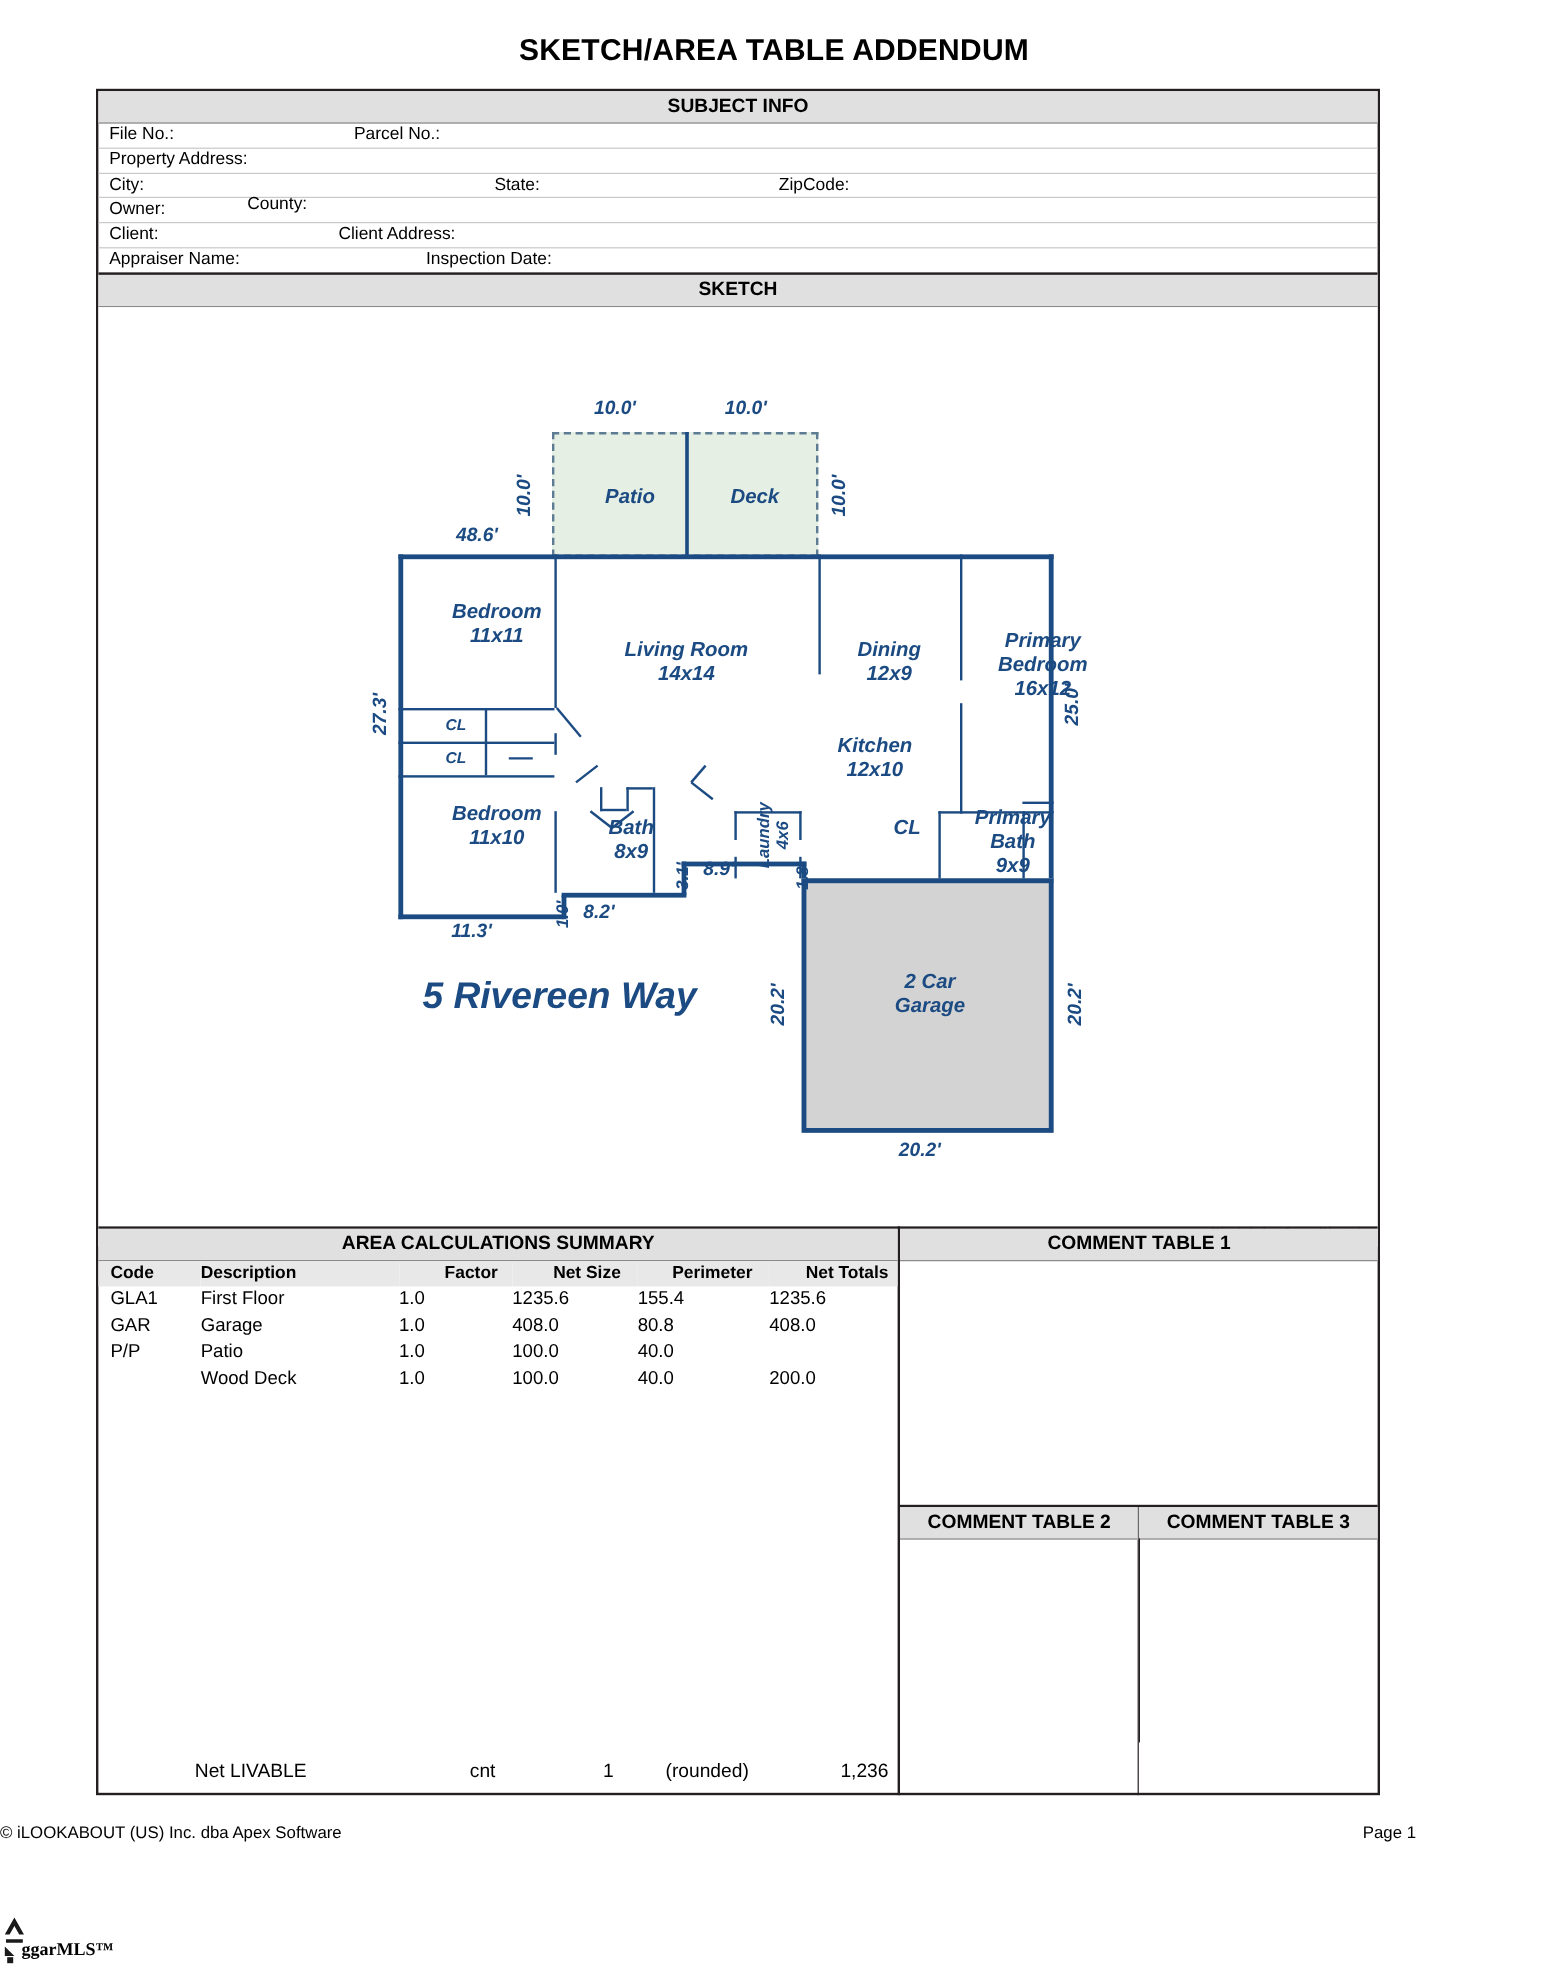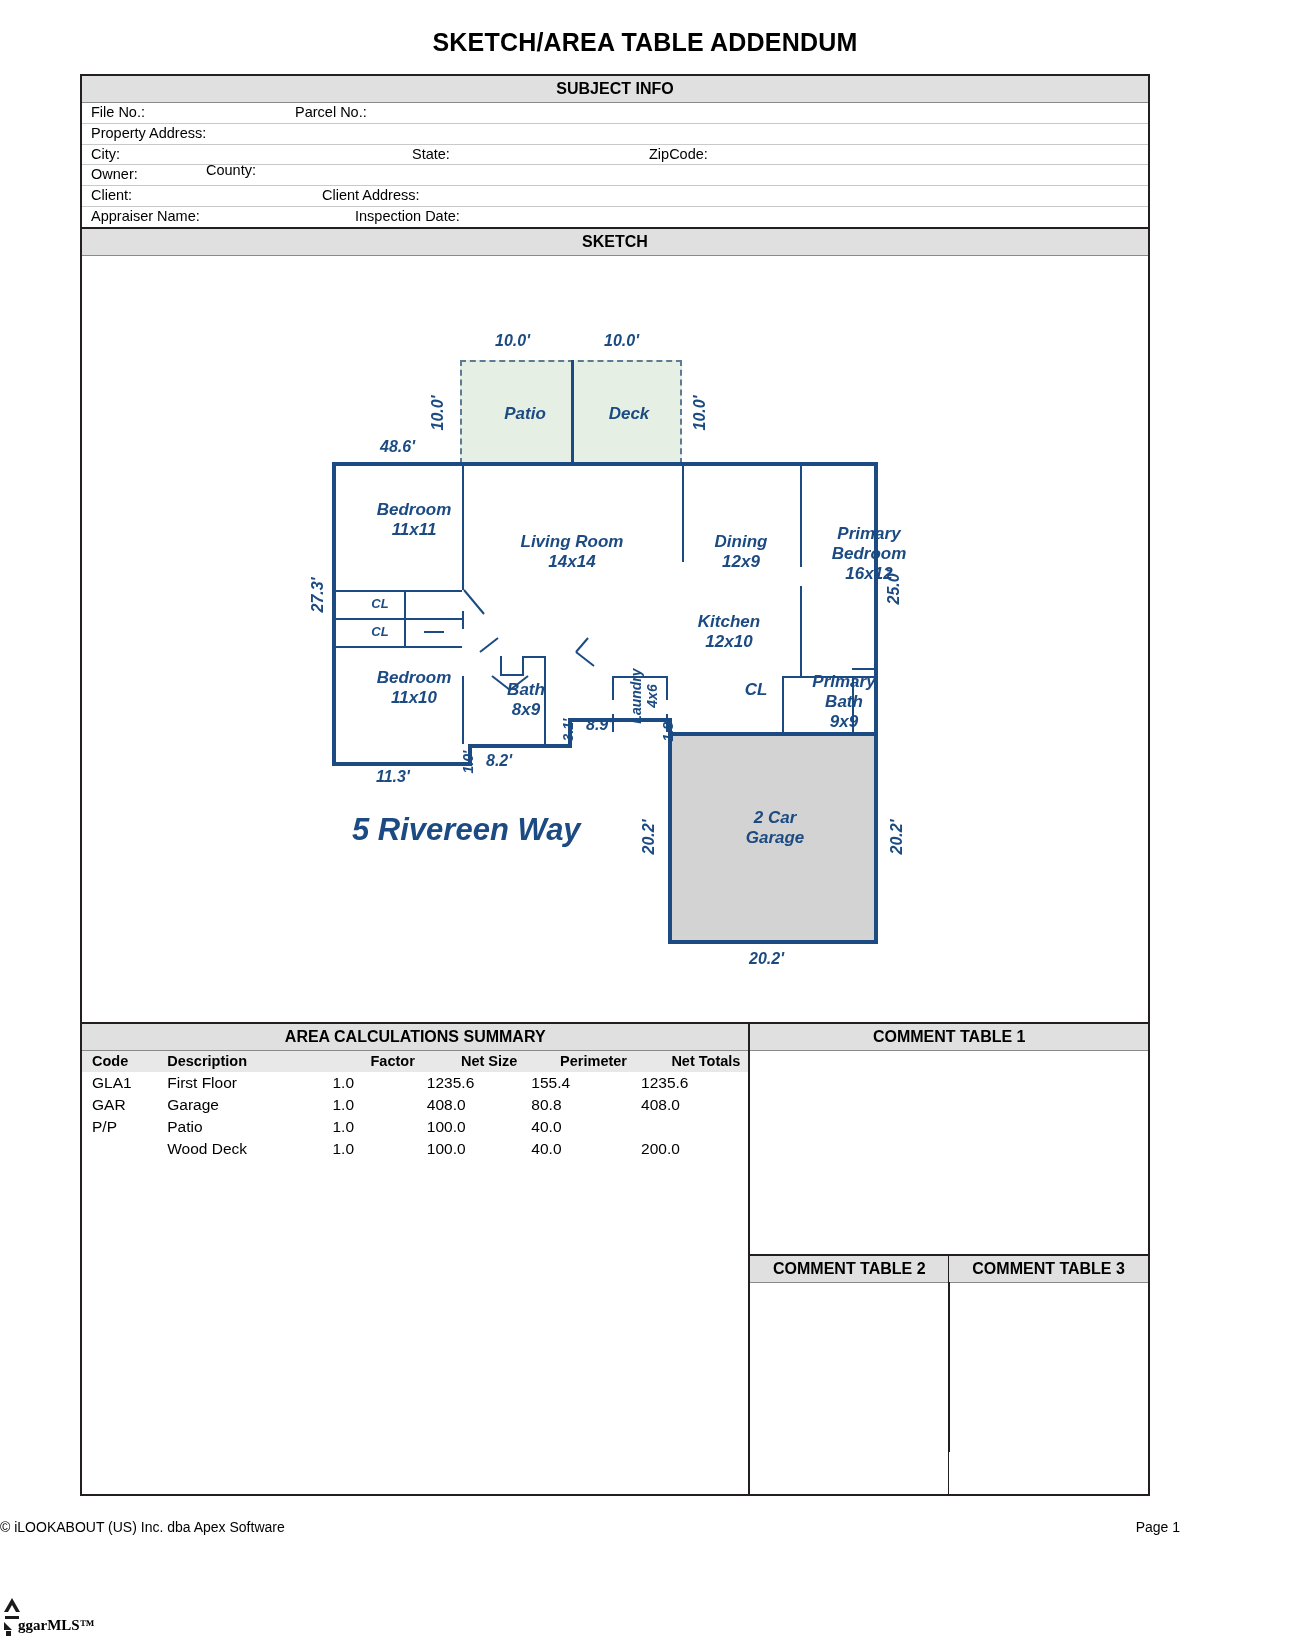--- a/index.html
+++ b/index.html
@@ -274,21 +274,21 @@
       <span style="left:9px;">City:</span>
       <span style="left:124px;margin-top:16px;">County:</span>
       <span style="left:330px;">State:</span>
       <span style="left:538px;margin-left:29px;">ZipCode:</span>
     </div>
     <div class="srow">
       <span style="left:9px;">Owner:</span>
     </div>
     <div class="srow">
       <span style="left:9px;">Client:</span>
-      <span style="left:200px;margin-left:40px;">Client Address:</span>
+      <span style="left:200px;">Client Address:</span>
     </div>
     <div class="srow">
       <span style="left:9px;">Appraiser Name:</span>
       <span style="left:273px;">Inspection Date:</span>
     </div>
   </div>
 
   <div class="band thick-top">SKETCH</div>
 
   <div class="sketch-pane">
@@ -462,20 +462,34 @@
             <td class="c-code"></td>
             <td class="c-desc">Wood Deck</td>
             <td class="c-factor">1.0</td>
             <td class="c-net">100.0</td>
             <td class="c-perim">40.0</td>
             <td class="c-total">200.0</td>
           </tr>
         </tbody>
       </table>
 
+      <div class="net-livable-row">
+        <table>
+          <tbody>
+              <tr>
+            <td class="c-code"></td>
+            <td class="c-desc">Net LIVABLE</td>
+            <td class="c-factor">cnt</td>
+            <td class="c-net">1</td>
+            <td class="c-perim">(rounded)</td>
+            <td class="c-total">1,236</td>
+          </tr>
+        </tbody>
+          </table>
+      </div>
     </div>
 
     <div class="comment-col">
       <div class="ct1">
         <div class="band" style="border-top:none;">COMMENT TABLE 1</div>
         <div></div>
       </div>
       <div class="ct23">
         <div class="ct2">
           <div class="band" style="border-top:none;">COMMENT TABLE 2</div>

